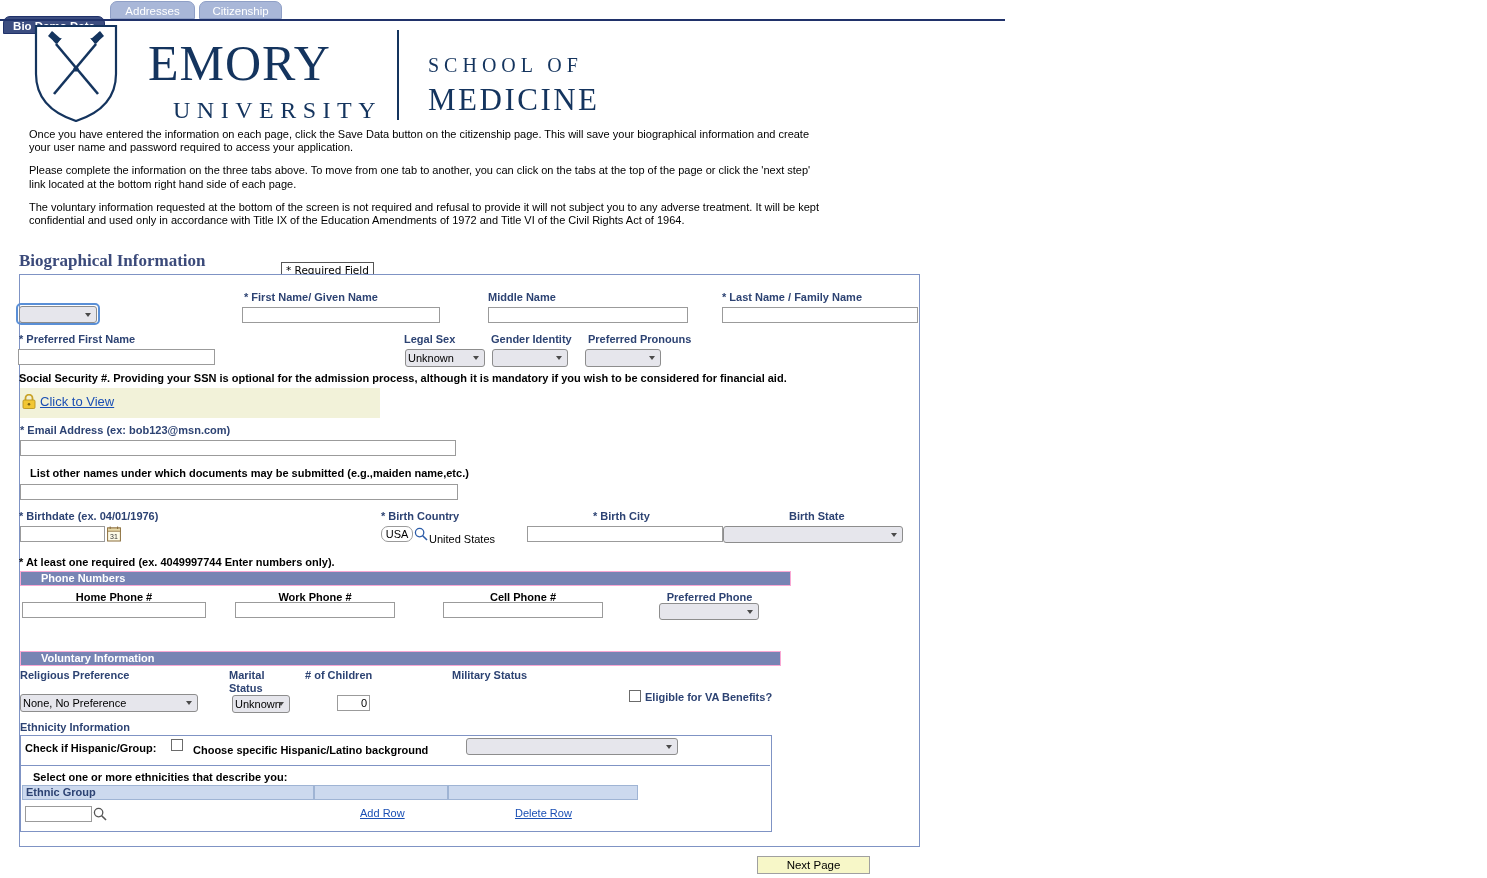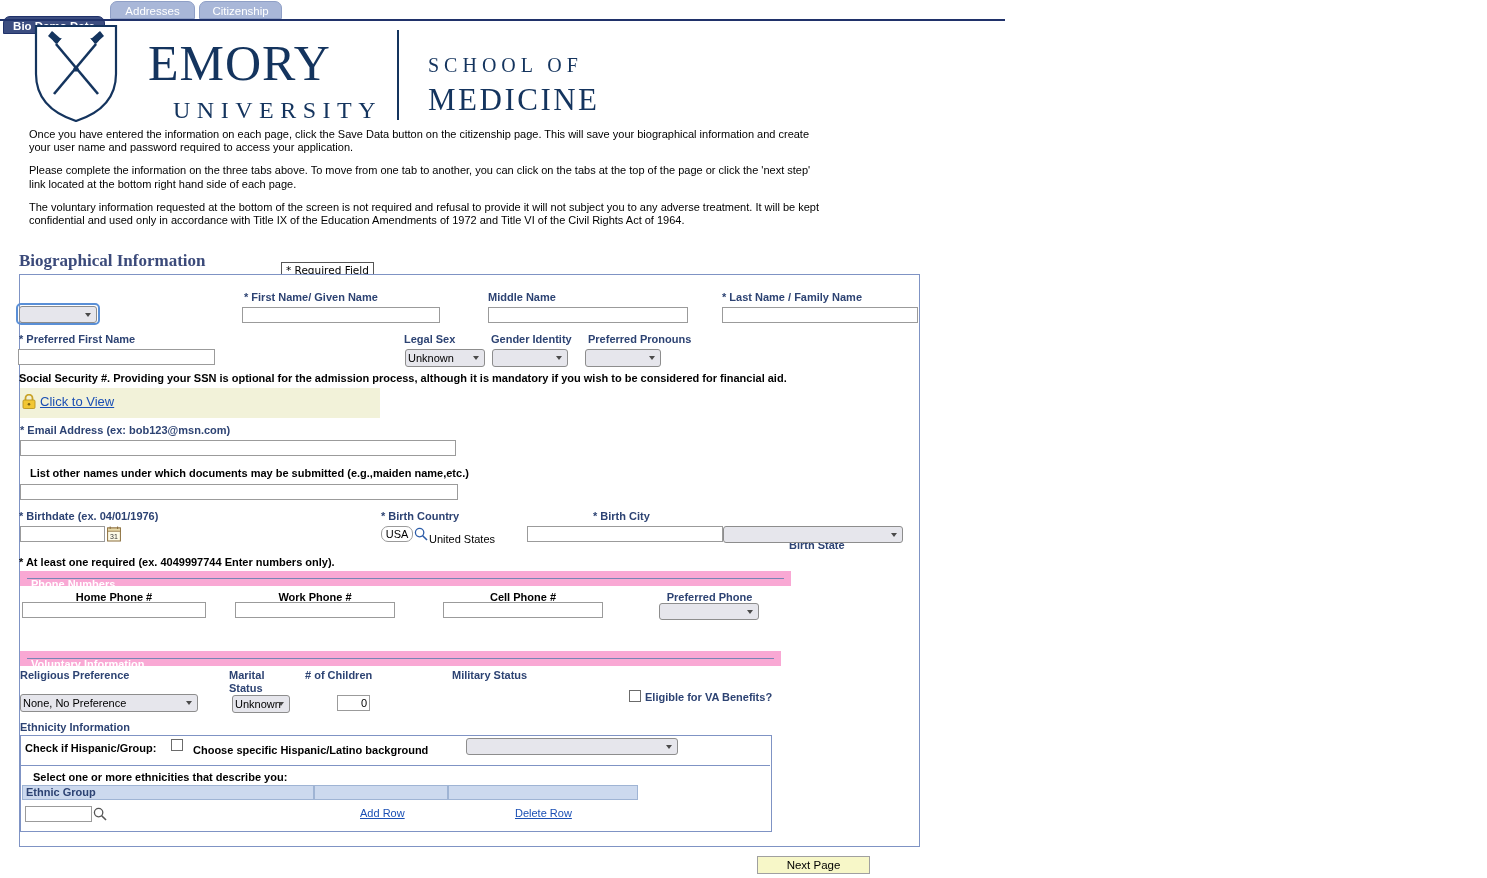--- a/index.html
+++ b/index.html
@@ -97,23 +97,23 @@
   .lock{position:absolute;left:22px;top:394px;width:14px;height:15px;}
   .link{
     position:absolute;color:#1a4fb4;text-decoration:underline;
     font-size:13px;cursor:pointer;font-family:"Liberation Sans",sans-serif;
   }
   .link.small{font-size:11px;color:#1a4fb4;}
 
   
   .secbar{
     position:absolute;height:15px;background:#7784b4;
-    border:7px solid #f9a8d4;box-sizing:border-box;
+    border:1px solid #f9a8d4;box-sizing:border-box;
     color:#ffffff;font-size:11px;font-weight:bold;
-    line-height:13px;padding-left:4px;
+    line-height:13px;padding-left:20px;
     font-family:"Liberation Sans",sans-serif;
   }
 
   
   .eth-box{
     position:absolute;left:20px;top:735px;width:752px;height:97px;
     border:1px solid #7f93c4;box-sizing:border-box;background:#fff;
   }
   .eth-div{position:absolute;left:20px;top:765px;width:750px;height:1px;background:#7f93c4;}
   .grid-head{
@@ -247,21 +247,21 @@
 <input class="tb" style="left: 381px; top: 526px; width: 32px; text-align: center; border-radius: 7px;" value="USA">
 <svg class="icoimg" style="left:414px;top:527px;" width="14" height="14" viewBox="0 0 14 14">
   <circle cx="5.6" cy="5.6" r="4.2" fill="none" stroke="#2c5ca8" stroke-width="1.3"></circle>
   <line x1="8.7" y1="8.7" x2="13" y2="13" stroke="#2c5ca8" stroke-width="1.6"></line>
 </svg>
 <div class="lbl black" style="left:429px;top:533px;font-weight:normal;">United States</div>
 
 <div class="lbl" style="left:593px;top:510px;">* Birth City</div>
 <input class="tb" style="left: 527px; top: 526px; width: 196px;" value="">
 
-<div class="lbl" style="left:789px;top:539px;">Birth State</div>
+<div class="lbl" style="left:789px;top:510px;">Birth State</div>
 <div class="ddwrap" style="left:723px;top:526px;width:180px;height:17px;">
   <select class="dd" style="left:0;top:0;width:180px;height:17px;"><option></option></select>
   <span class="chev"></span>
 </div>
 
 <div class="lbl black" style="left:19px;top:556px;">* At least one required (ex. 4049997744 Enter numbers only).</div>
 
 <div class="secbar" style="left:20px;top:571px;width:771px;">Phone Numbers</div>
 <div class="lbl black ctr" style="left:22px;top:591px;width:184px;">Home Phone #</div>
 <input class="tb" style="left: 22px; top: 602px; width: 184px;" value="">

